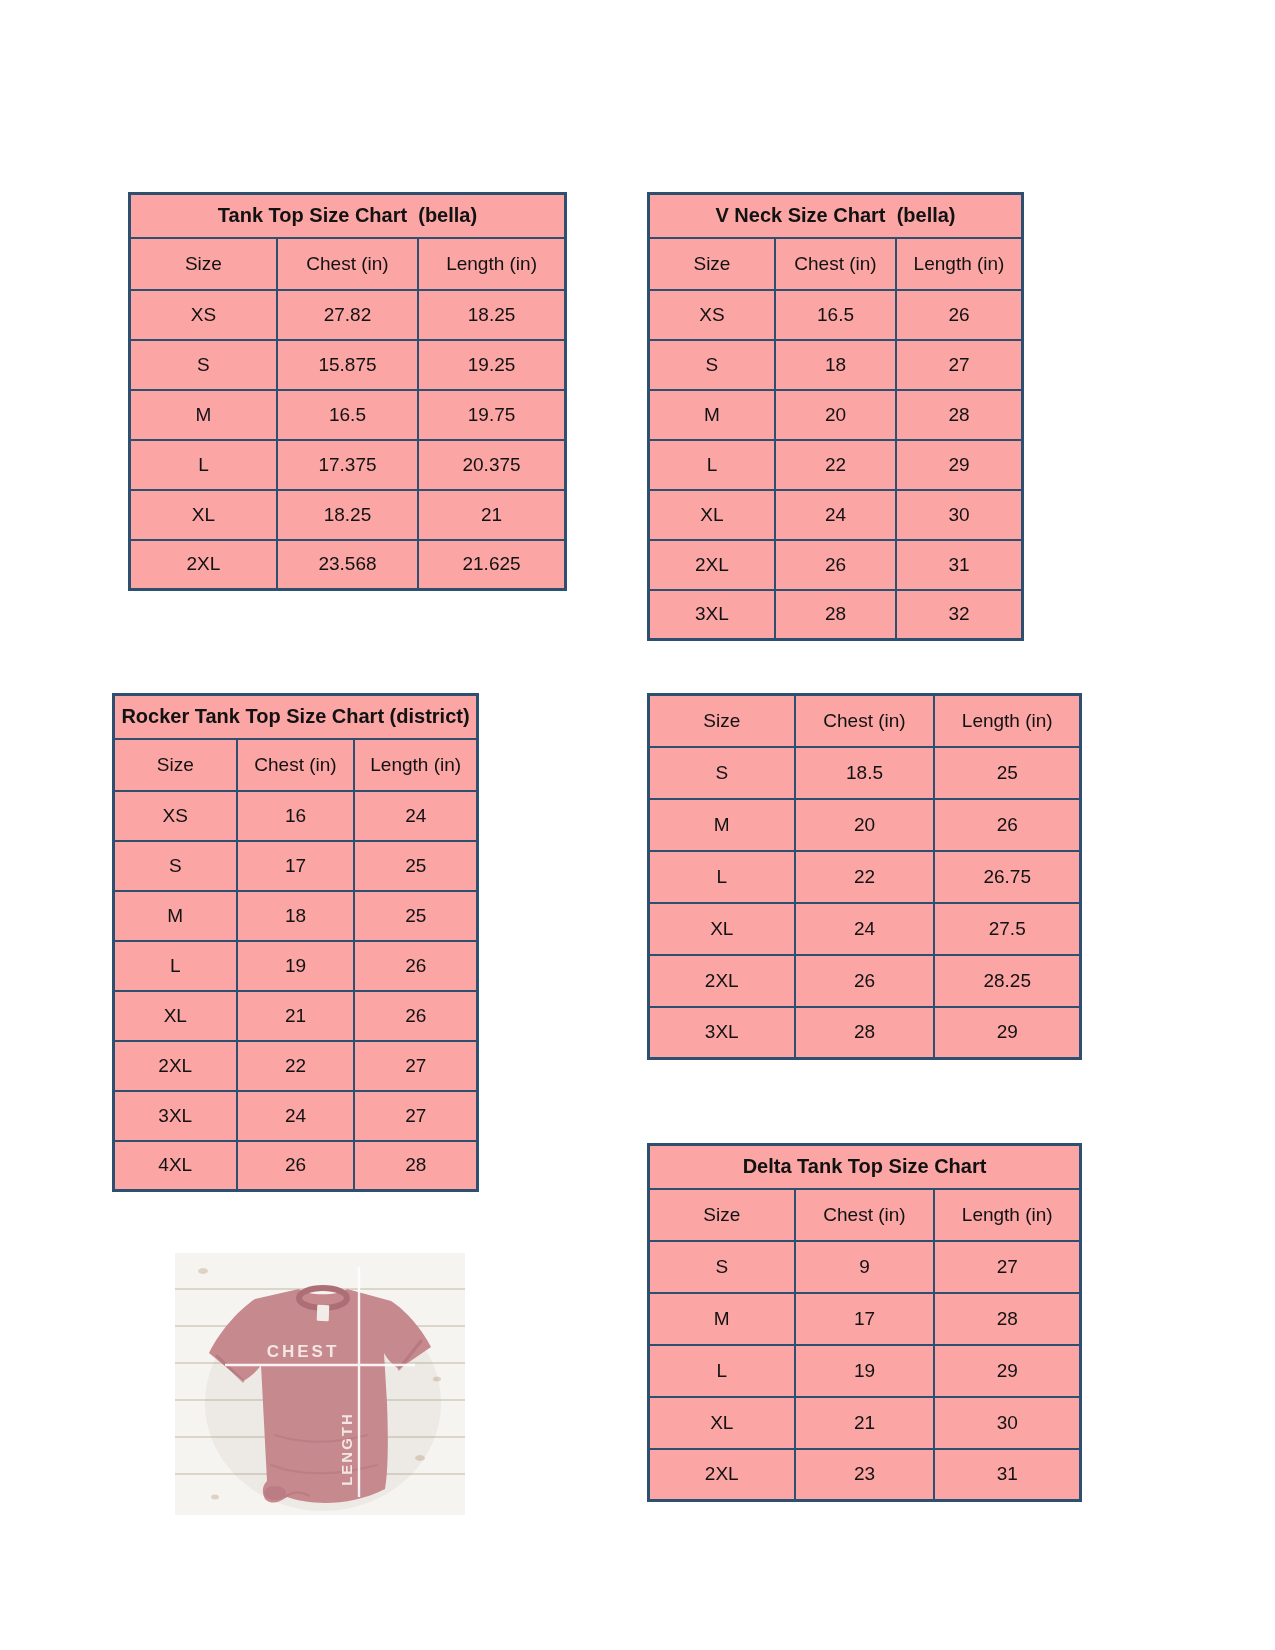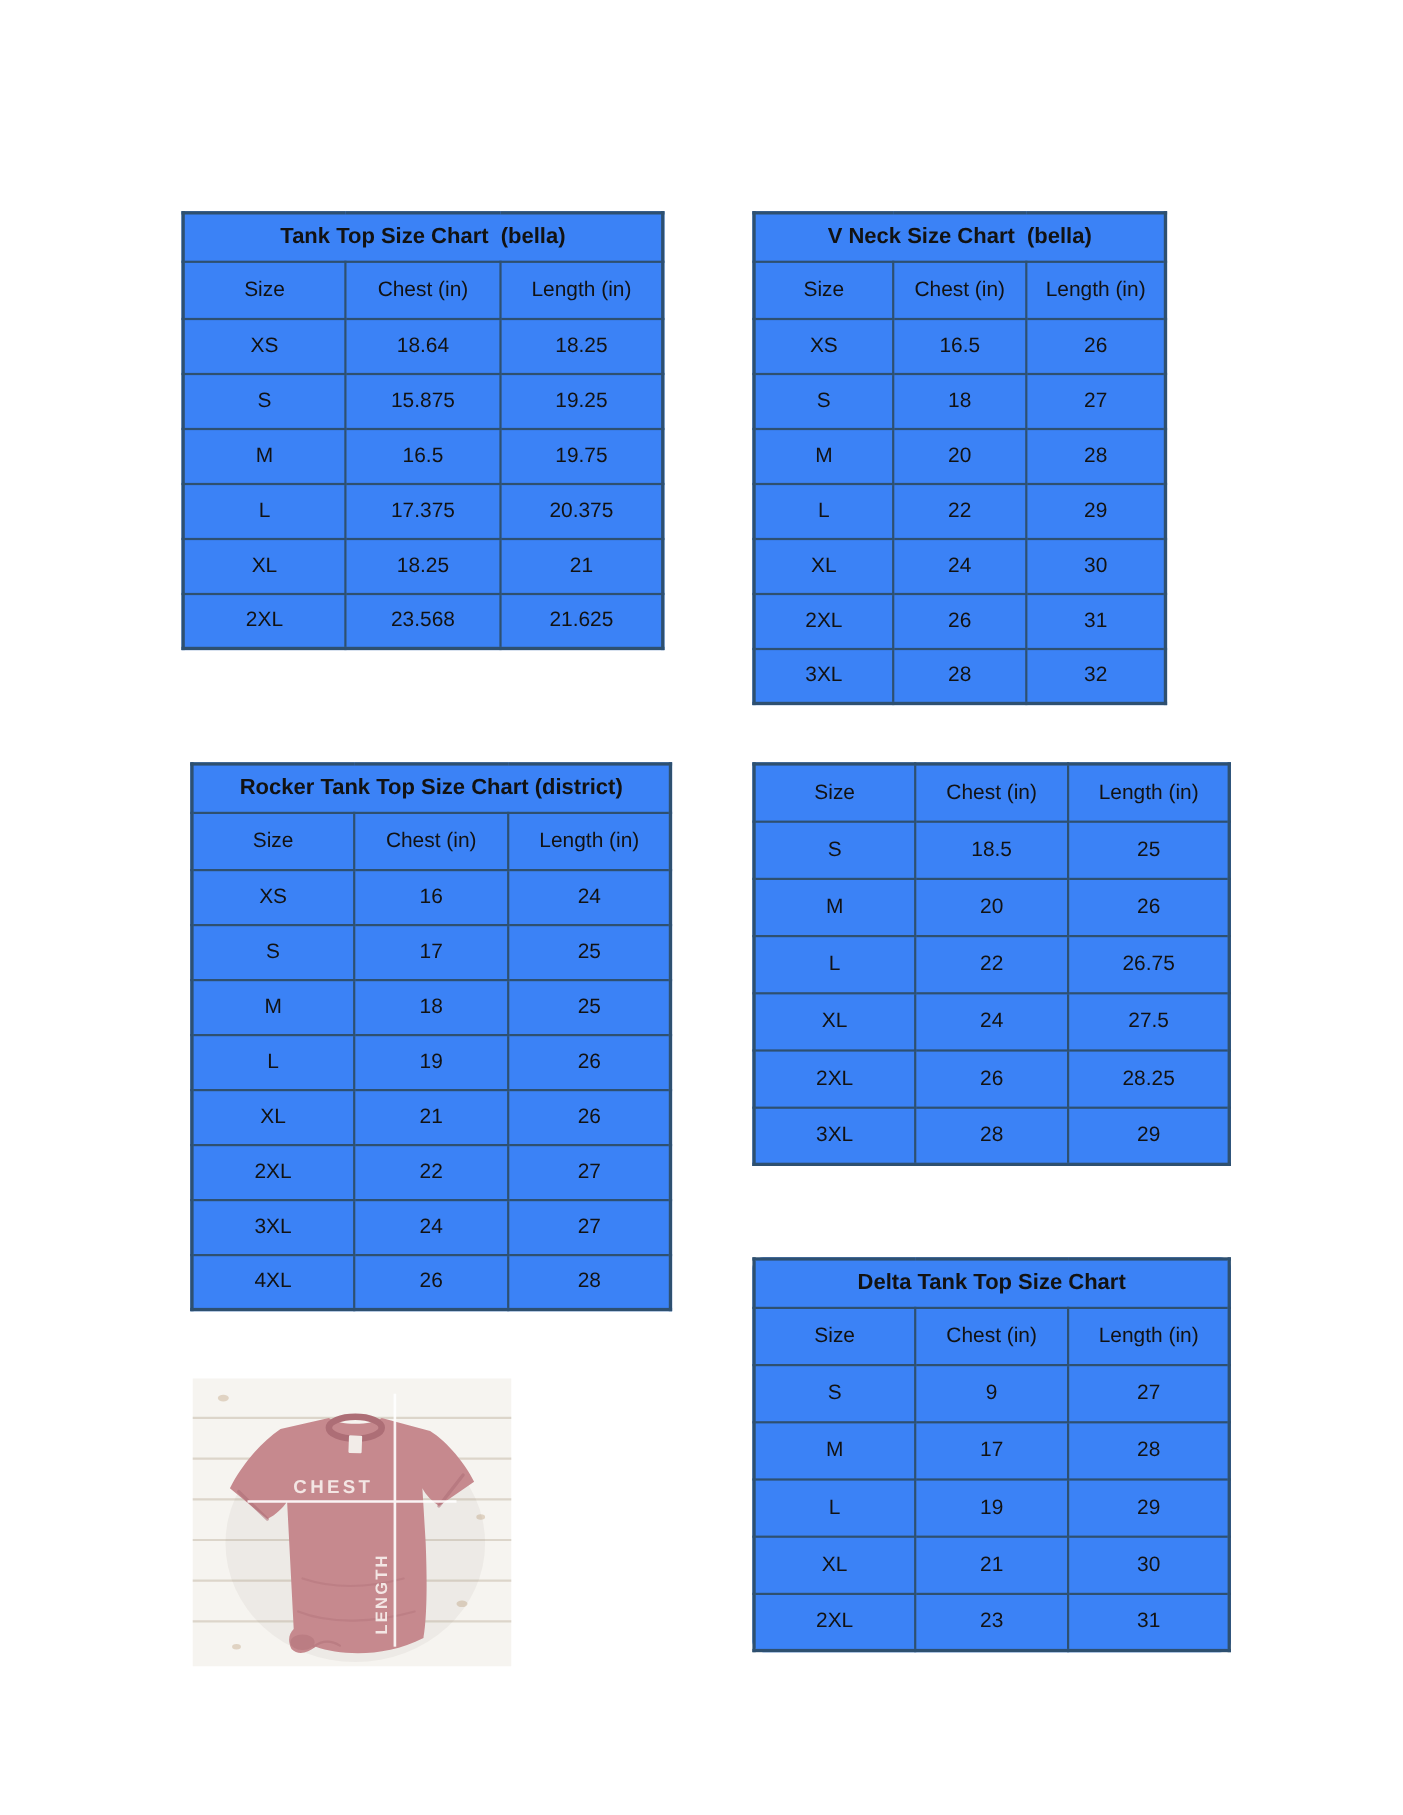--- a/index.html
+++ b/index.html
@@ -3,41 +3,40 @@
 <meta charset="utf-8">
 <style>
   * { margin:0; padding:0; box-sizing:border-box; }
   html,body { background:#ffffff; }
   body {
     width:1275px; height:1650px; position:relative;
     font-family:"Liberation Sans", sans-serif; color:#1a1a1a;
   }
   .size-table {
     position:absolute; border-collapse:collapse; table-layout:fixed;
-    background:#3b82f6;
-    margin-left:37px;
+    background:#fca5a5;
   }
   .size-table, .size-table td {
     border:2px solid #2e5070;
   }
   .size-table { border-width:3px; }
   .size-table td {
     text-align:center; vertical-align:middle;
     font-size:19px; color:#121212;
   }
   .title-row td {
     font-weight:bold; font-size:20px; height:44px; white-space:pre;
   }
   .header-row td { height:52px; }
   .rows-50 .data-row td { height:50px; }
   .rows-52 .data-row td { height:52px; }
 
   #table-tank-top   { left:128px; top:192px;  width:439px; }
   #table-v-neck     { left:647px; top:192px;  width:377px; }
-  #table-rocker     { left:136px; top:693px;  width:438px;padding-left:40px; }
+  #table-rocker     { left:112px; top:693px;  width:367px;padding-left:40px; }
   #table-relaxed    { left:647px; top:693px;  width:435px; }
   #table-delta      { left:647px; top:1143px; width:435px;border-radius:10px; }
 
   col.c1 { width:33.8%; } col.c2 { width:32.4%; } col.c3 { width:33.8%; }
 
   #tshirt-photo {
     position:absolute; left:175px; top:1253px; width:290px; height:262px;
     display:block;
   }
   .photo-label {
@@ -58,21 +57,21 @@
       <tr class="title-row">
         <td colspan="3">Tank Top Size Chart  (bella)</td>
       </tr>
   <tr class="header-row">
     <td>Size</td>
     <td>Chest (in)</td>
     <td>Length (in)</td>
   </tr>
   <tr class="data-row">
     <td>XS</td>
-    <td>18.64</td>
+    <td>27.82</td>
     <td>18.25</td>
   </tr>
   <tr class="data-row">
     <td>S</td>
     <td>15.875</td>
     <td>19.25</td>
   </tr>
   <tr class="data-row">
     <td>M</td>
     <td>16.5</td>

